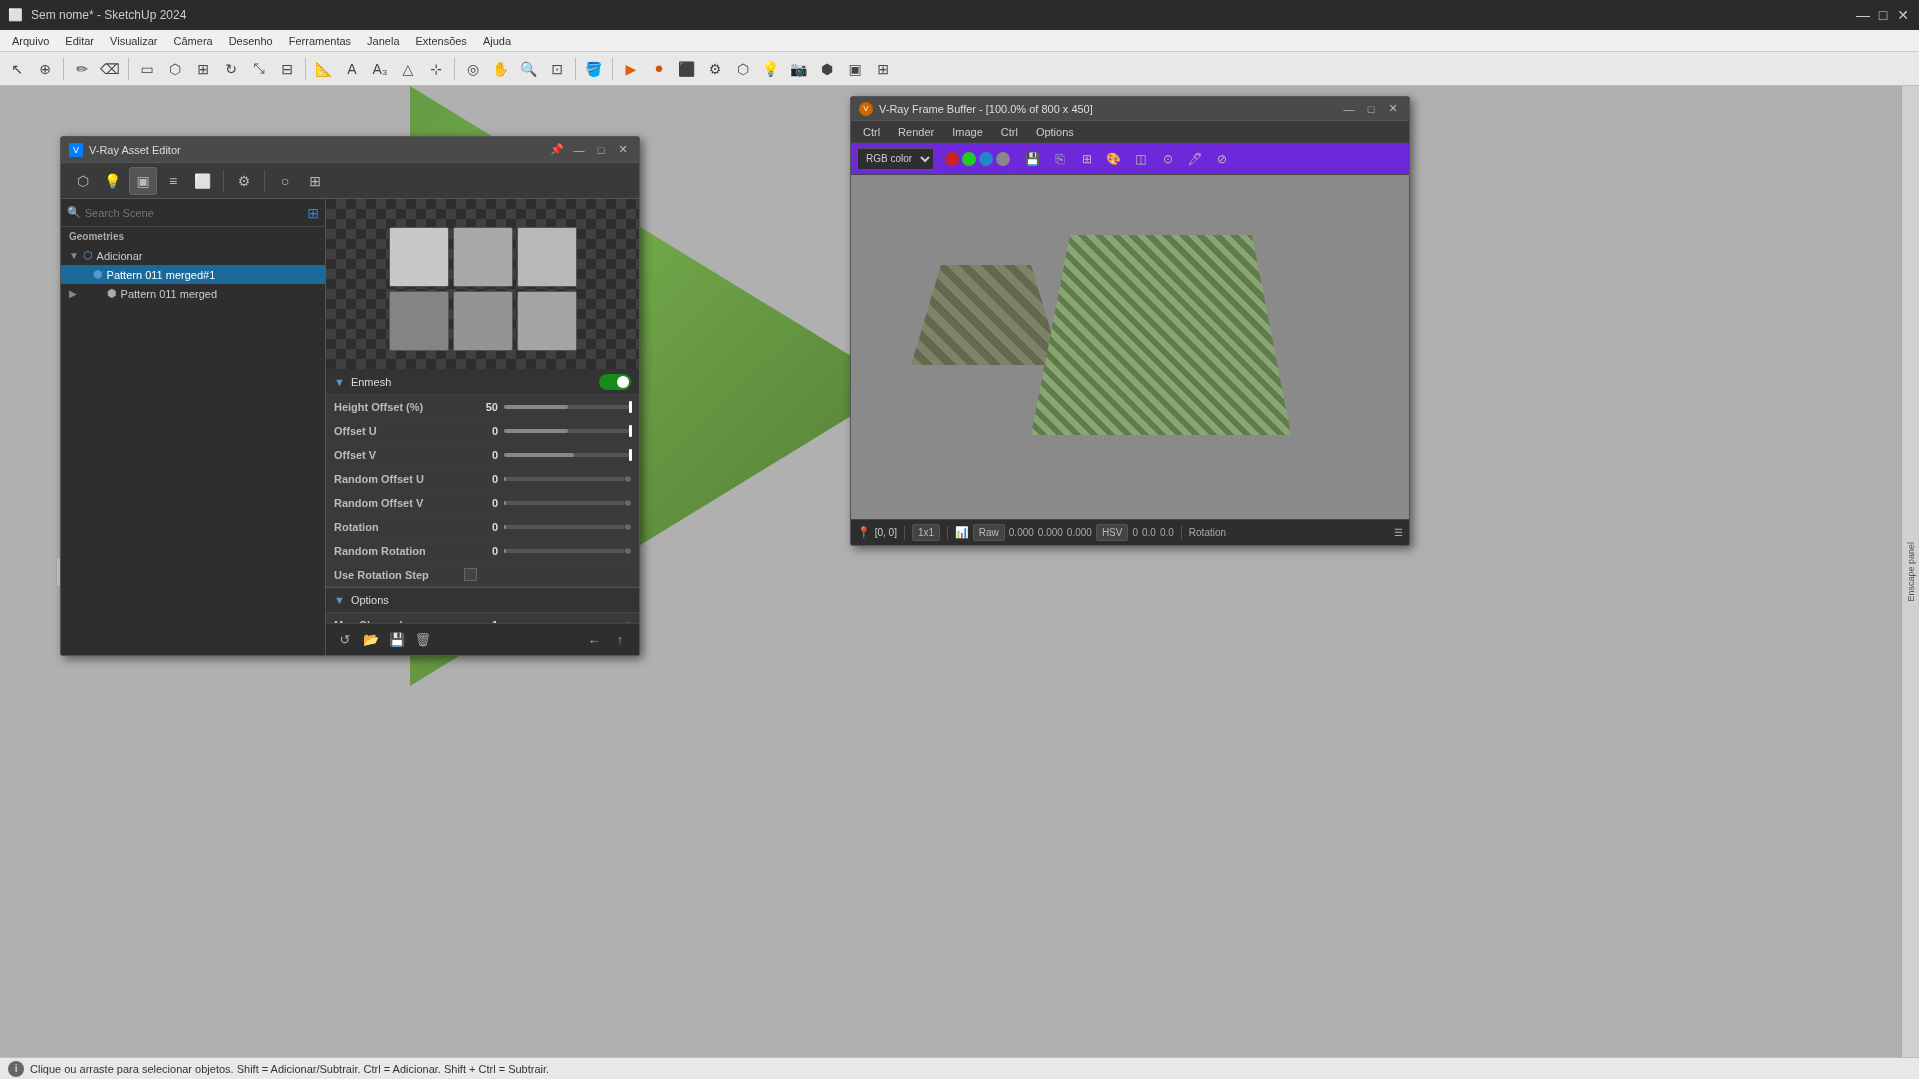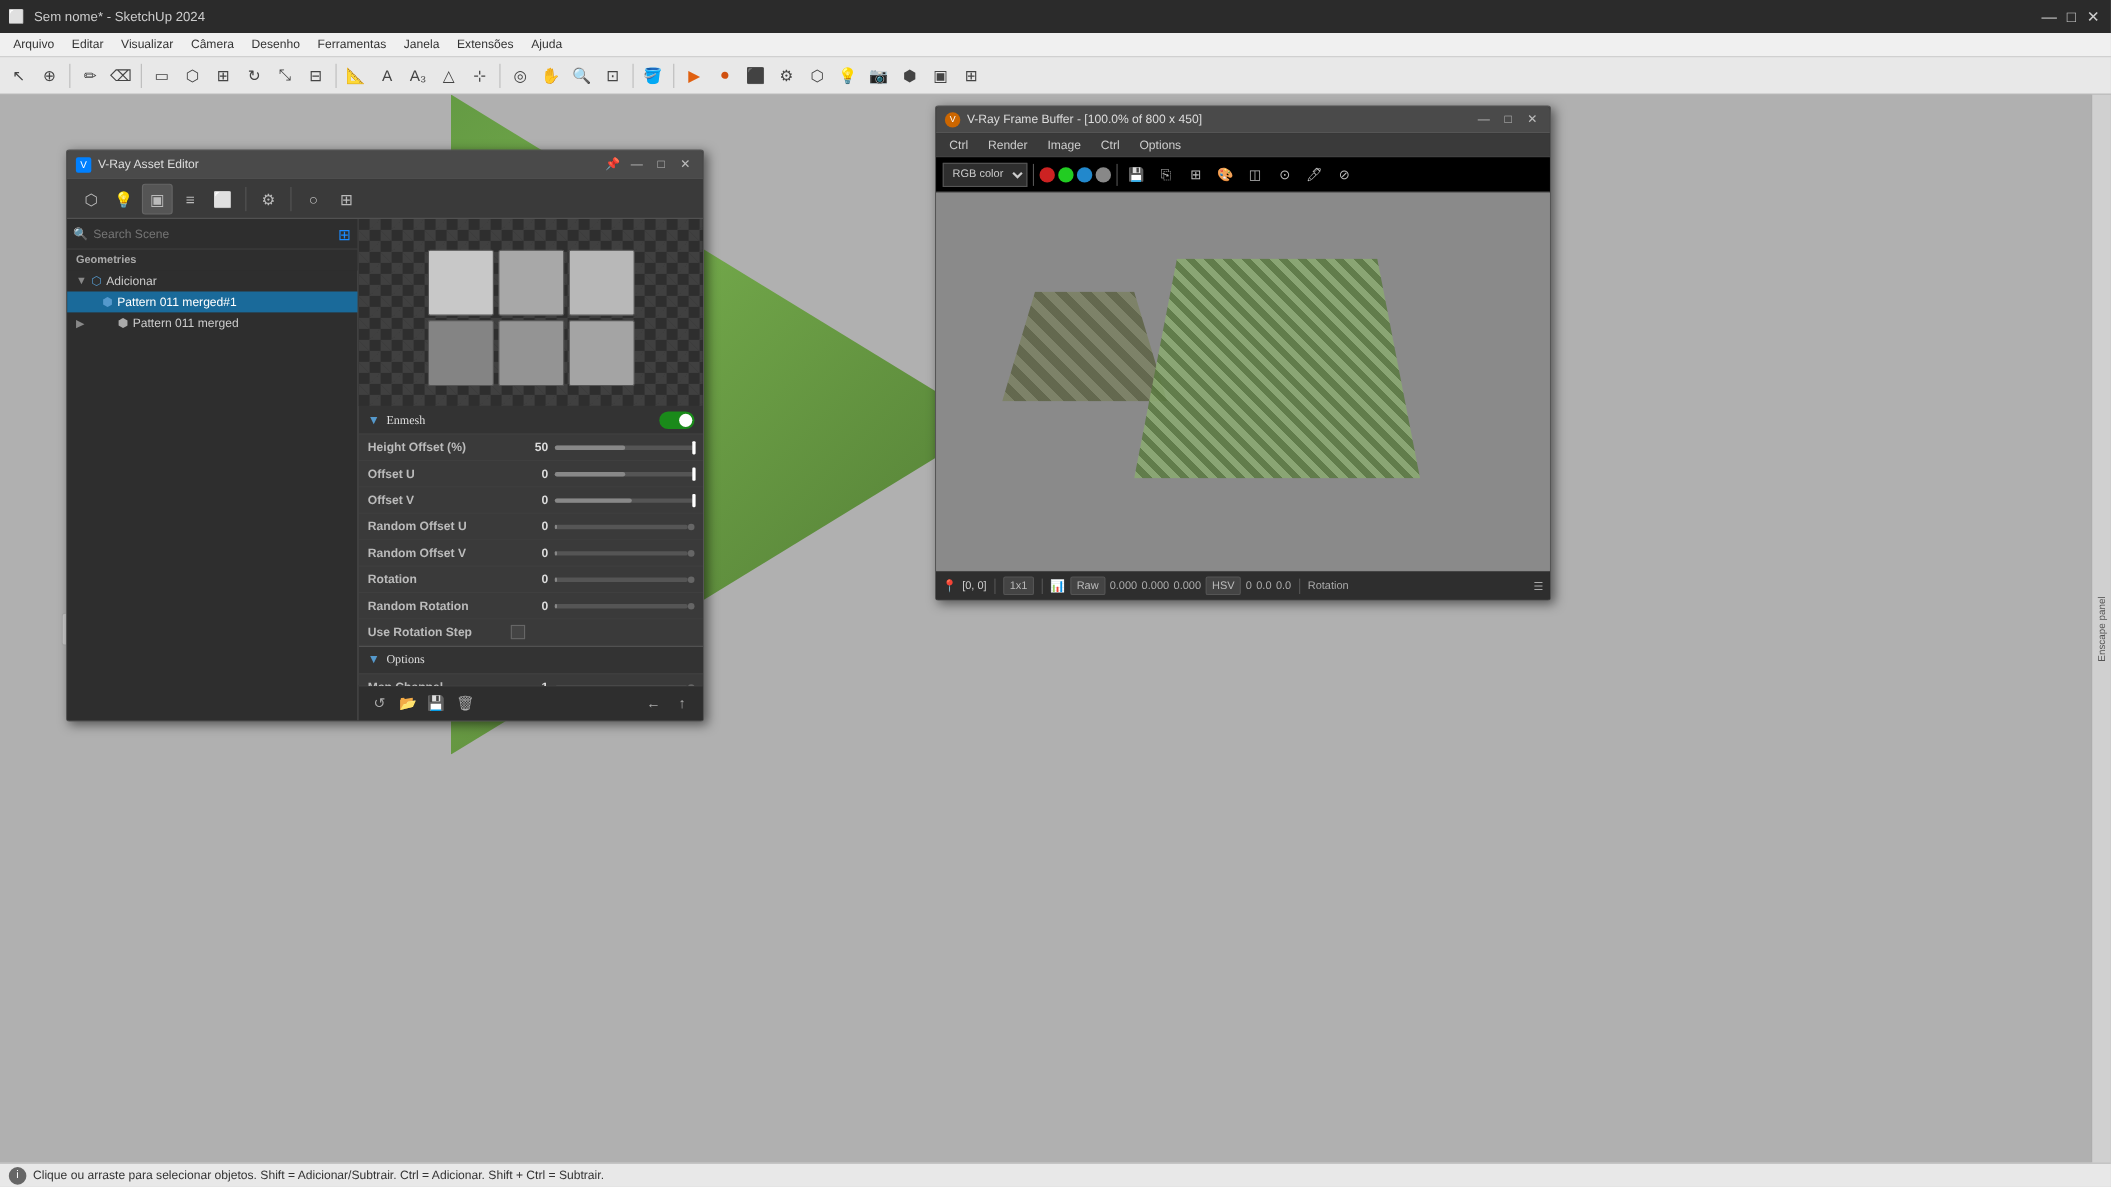--- a/index.html
+++ b/index.html
@@ -331,21 +331,21 @@
     .section-header {
       height: 26px;
       background: #333;
       display: flex;
       align-items: center;
       padding: 0 8px;
       gap: 6px;
       border-bottom: 1px solid #444;
       cursor: pointer;
     }
-    .section-label { color: #ddd; font-size: 11px; font-weight: 500; font-family: Liberation Serif, serif; }
+    .section-label { color: #ddd; font-size: 11px; font-weight: 500; }
     .section-toggle { color: #5599cc; font-size: 11px; }
     .toggle-switch {
       margin-left: auto;
       width: 32px; height: 16px;
       background: #1a8a1a;
       border-radius: 8px;
       position: relative;
       cursor: pointer;
     }
     .toggle-knob {
@@ -474,21 +474,21 @@
       align-items: center;
       padding: 0 4px;
       gap: 2px;
       border-bottom: 1px solid #444;
     }
     .vfb-menu-item { padding: 2px 8px; color: #ccc; font-size: 11px; cursor: pointer; }
 
     
     .vfb-toolbar {
       height: 32px;
-      background: #000000;
+      background: #6d28d9;
       border-bottom: 1px solid #444;
       display: flex;
       align-items: center;
       padding: 0 6px;
       gap: 3px;
     }
     .vfb-tool-btn {
       width: 24px; height: 24px;
       display: flex; align-items: center; justify-content: center;
       cursor: pointer; color: #bbb;

